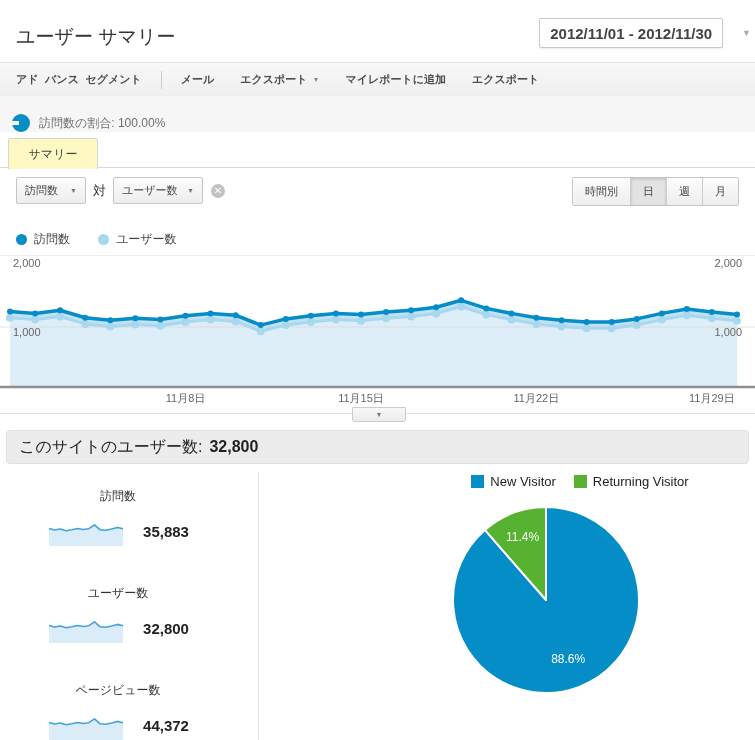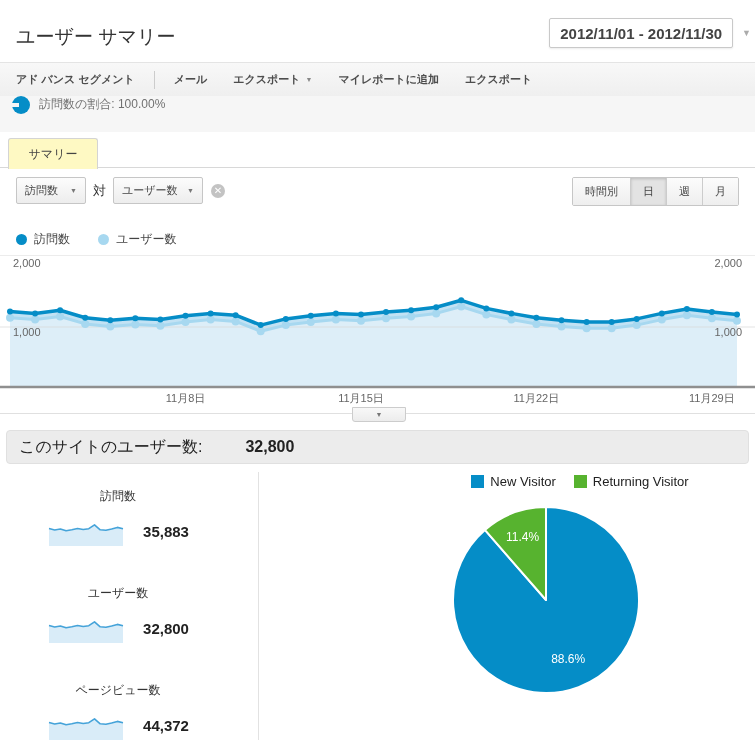--- a/index.html
+++ b/index.html
@@ -1,40 +1,40 @@
 <!DOCTYPE html>
 <html><head>
 <meta charset="utf-8">
 <style>
   html,body{margin:0;padding:0;background:#fff;}
   #app{position:relative;width:755px;height:740px;background:#fff;overflow:hidden;
        font-family:"Liberation Sans","DejaVu Sans",sans-serif;color:#333;margin-top:10px;}
 
   
   .page-title{position:absolute;left:16px;top:14px;font-size:19px;color:#333;}
-  .date-wrap{position:absolute;top:8px;right:4px;display:flex;align-items:center;gap:9px;}
+  .date-wrap{position:absolute;top:8px;right:4px;display:flex;align-items:center;gap:19px;}
   .date-box{height:28px;border:1px solid #c9c9c9;border-radius:2px;background:#fff;
             box-shadow:0 1px 2px rgba(0,0,0,.08);display:flex;align-items:center;
             padding:0 10px;font-size:15px;font-weight:bold;color:#444;cursor:pointer;}
   .date-caret{font-size:9px;color:#ababab;}
 
   
   .toolbar{position:absolute;top:52px;left:0;right:0;height:33px;
            background:linear-gradient(#f8f8f8,#efefef);
            border-top:1px solid #e4e4e4;border-bottom:1px solid #dedede;
            display:flex;align-items:center;padding-left:16px;
            font-size:11px;font-weight:bold;color:#4d4d4d;}
   .tb-item{padding:0 13px;cursor:pointer;white-space:nowrap;display:flex;align-items:center;gap:5px;}
-  .tb-item:first-child{padding-left:0;}
+  .tb-item:first-child{padding-left:0;font-family:Liberation Mono, monospace;}
   .tb-divider{width:1px;height:18px;background:#ccc;margin:0 6px;}
   .tb-caret{font-size:7px;color:#888;}
 
   
   .segment-bar{position:absolute;top:86px;left:0;right:0;height:36px;background:#f6f6f6;
-               display:flex;align-items:flex-start;padding-left:12px;gap:9px;
+               display:flex;align-items:flex-end;padding-left:12px;gap:9px;
                font-size:12px;color:#707070;}
   .segment-icon{width:18px;height:18px;border-radius:50%;background:#058dc7;position:relative;flex:none;}
   .segment-icon::after{content:"";position:absolute;left:-2px;top:7px;width:9px;height:4px;background:#f6f6f6;}
 
   
   .tab{position:absolute;left:8px;top:128px;width:88px;height:30px;background:#fef9c3;
        border:1px solid #d4d4d4;border-bottom:none;border-radius:3px 3px 0 0;z-index:2;
        display:flex;align-items:center;justify-content:center;font-size:12px;color:#444;cursor:pointer;}
   .tab-underline{position:absolute;left:0;right:0;top:157px;height:1px;background:#d8d8d8;z-index:1;}
 
@@ -65,21 +65,21 @@
   .chart-svg{position:absolute;left:0;top:245px;}
   .collapse-line{position:absolute;left:0;right:0;top:403px;height:1px;background:#e0e0e0;}
   .collapse-handle{position:absolute;left:352px;top:397px;width:52px;height:13px;z-index:2;
                    background:linear-gradient(#f8f8f8,#ececec);border:1px solid #ccc;
                    border-radius:0 0 3px 3px;display:flex;align-items:center;justify-content:center;
                    font-size:7px;color:#777;cursor:pointer;}
 
   
   .summary-bar{position:absolute;left:6px;right:6px;top:420px;height:34px;background:#ececec;
                border:1px solid #e0e0e0;border-radius:4px;display:flex;align-items:center;
-               padding-left:12px;font-size:16px;color:#222;box-sizing:border-box;gap:36px;}
+               padding-left:12px;font-size:16px;color:#222;box-sizing:border-box;}
   .summary-value{font-weight:bold;margin-left:7px;}
 
   .divider-v{position:absolute;left:258px;top:462px;bottom:0;width:1px;background:#e2e2e2;}
 
   
   .metric{position:absolute;left:28px;width:180px;text-align:center;}
   .m1{top:478px}.m2{top:575px}.m3{top:672px}
   .metric-label{font-size:12px;color:#333;margin-bottom:11px;}
   .metric-row{display:flex;align-items:center;justify-content:center;gap:18px;}
   .metric-value{font-size:15px;font-weight:bold;color:#222;}

